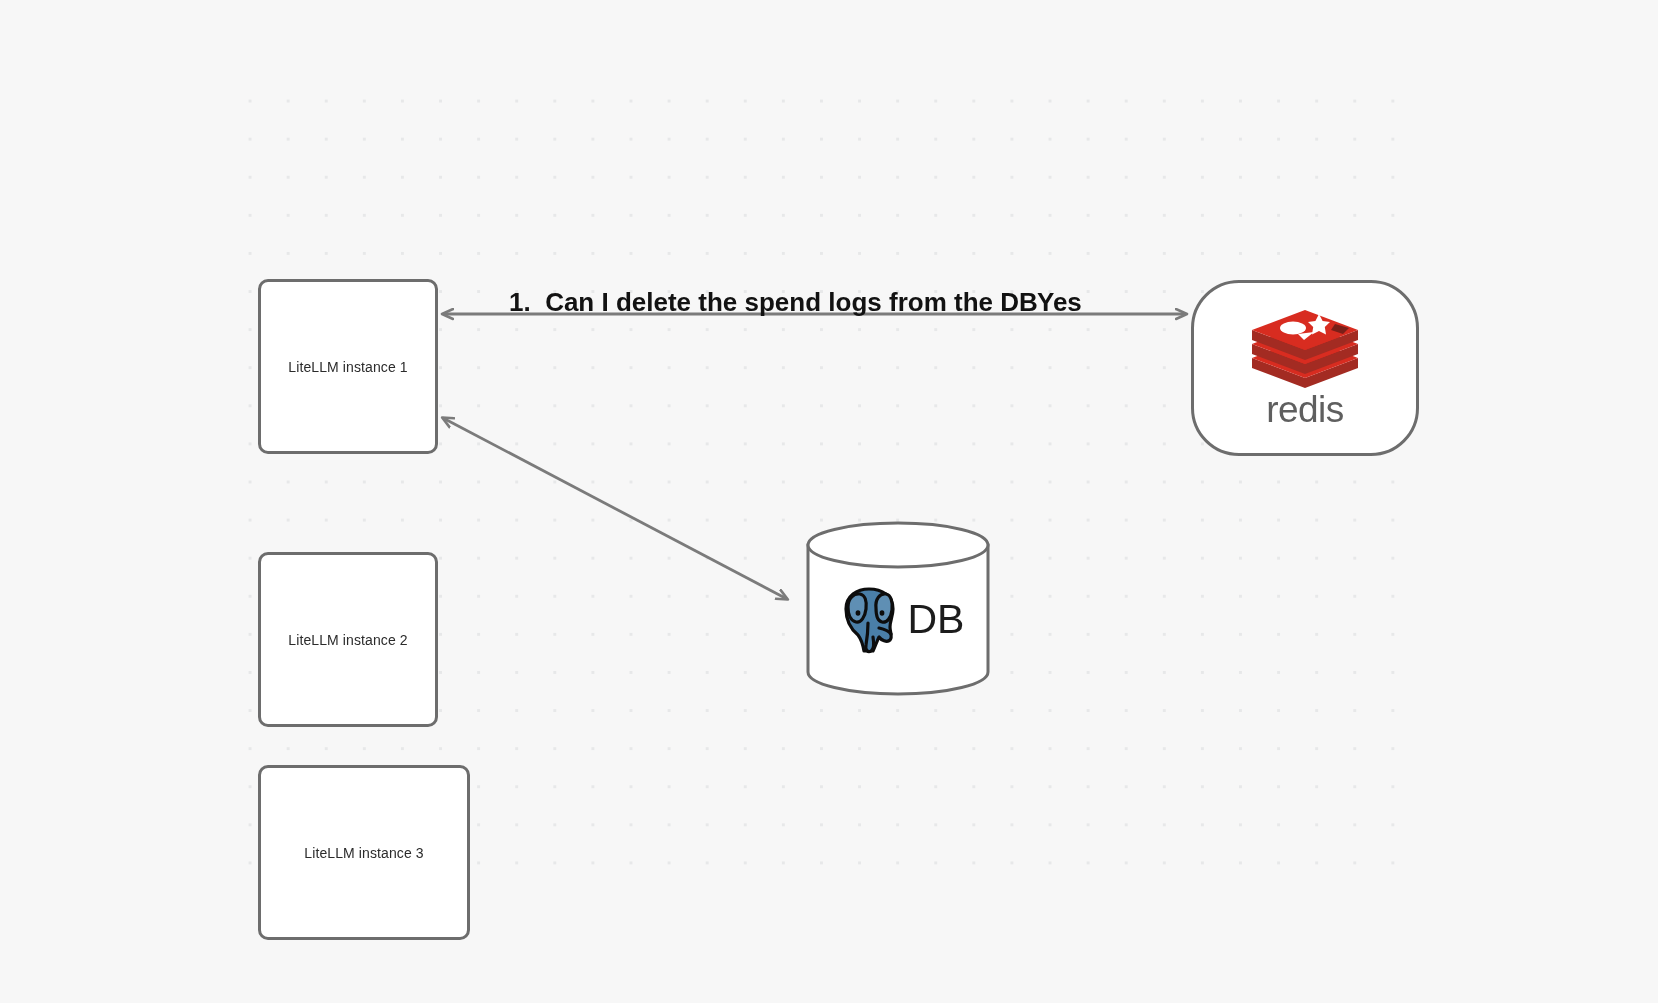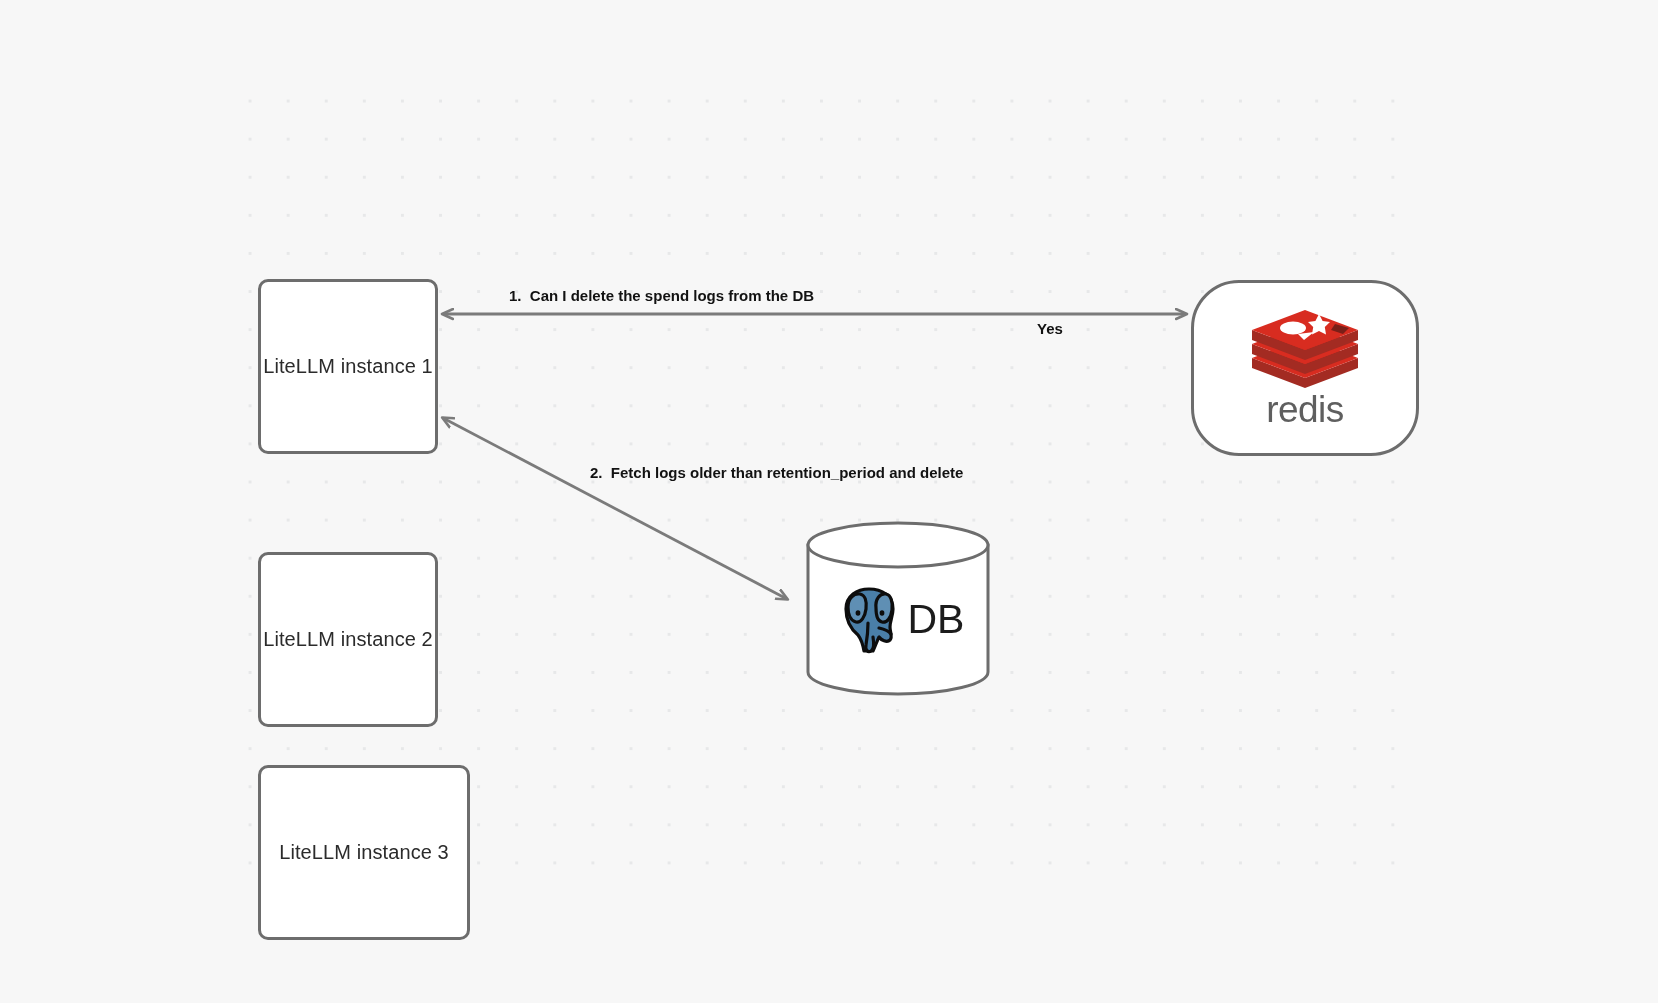--- a/index.html
+++ b/index.html
@@ -32,21 +32,21 @@
     position: absolute;
     background: #ffffff;
     border: 3px solid #6d6d6d;
     border-radius: 10px;
     box-sizing: border-box;
     display: flex;
     align-items: center;
     justify-content: center;
   }
   .node-label {
-    font-size: 20px;
+    font-size: 14px;
     color: #2b2b2b;
     font-family: "Liberation Sans", sans-serif;
     letter-spacing: 0.1px;
     text-align: center;
     user-select: none;
   }
   #litellm-1 { left: 258px; top: 279px; width: 180px; height: 175px; }
   #litellm-2 { left: 258px; top: 552px; width: 180px; height: 175px; }
   #litellm-3 { left: 258px; top: 765px; width: 212px; height: 175px; }
 
@@ -100,27 +100,27 @@
     position: absolute;
     left: 0; top: 0;
     width: 1658px; height: 1003px;
     pointer-events: none;
   }
   
   .edge-label {
     position: absolute;
     font-family: "Liberation Sans", sans-serif;
     font-weight: bold;
-    font-size: 15px;
+    font-size: 26px;
     color: #121212;
     white-space: pre;
     user-select: none;
   }
   #label-1 { left: 509px; top: 287px; }
-  #label-1-yes { left: 1037px; top: 287px; margin-top: 33px; }
+  #label-1-yes { left: 1037px; top: 287px; }
   #label-2 { left: 590px; top: 464px; }
 </style>
 </head>
 <body>
 
 <div id="canvas">
 
   <div id="dot-grid"></div>
 
   <svg id="edge-layer" viewBox="0 0 1658 1003" xmlns="http://www.w3.org/2000/svg">
@@ -137,21 +137,20 @@
     <line x1="443" y1="314" x2="1186" y2="314" stroke="#7b7b7b" stroke-width="2.8" marker-start="url(#ah-start)" marker-end="url(#ah-end)"></line>
 
       database --&gt;
     <line x1="443" y1="418" x2="787" y2="599" stroke="#7b7b7b" stroke-width="2.8" marker-start="url(#ah-start)" marker-end="url(#ah-end)"></line>
   </svg>
 
   <div class="edge-label" id="label-1">1.  Can I delete the spend logs from the DB</div>
 
   <div class="edge-label" id="label-1-yes">Yes</div>
 
-  <div class="edge-label" id="label-2">2.  Fetch logs older than retention_period and delete</div>
 
   <div class="node-box" id="litellm-1">
     <span class="node-label">LiteLLM instance 1</span>
   </div>
 
   <div class="node-box" id="litellm-2">
     <span class="node-label">LiteLLM instance 2</span>
   </div>
 
   <div class="node-box" id="litellm-3">

